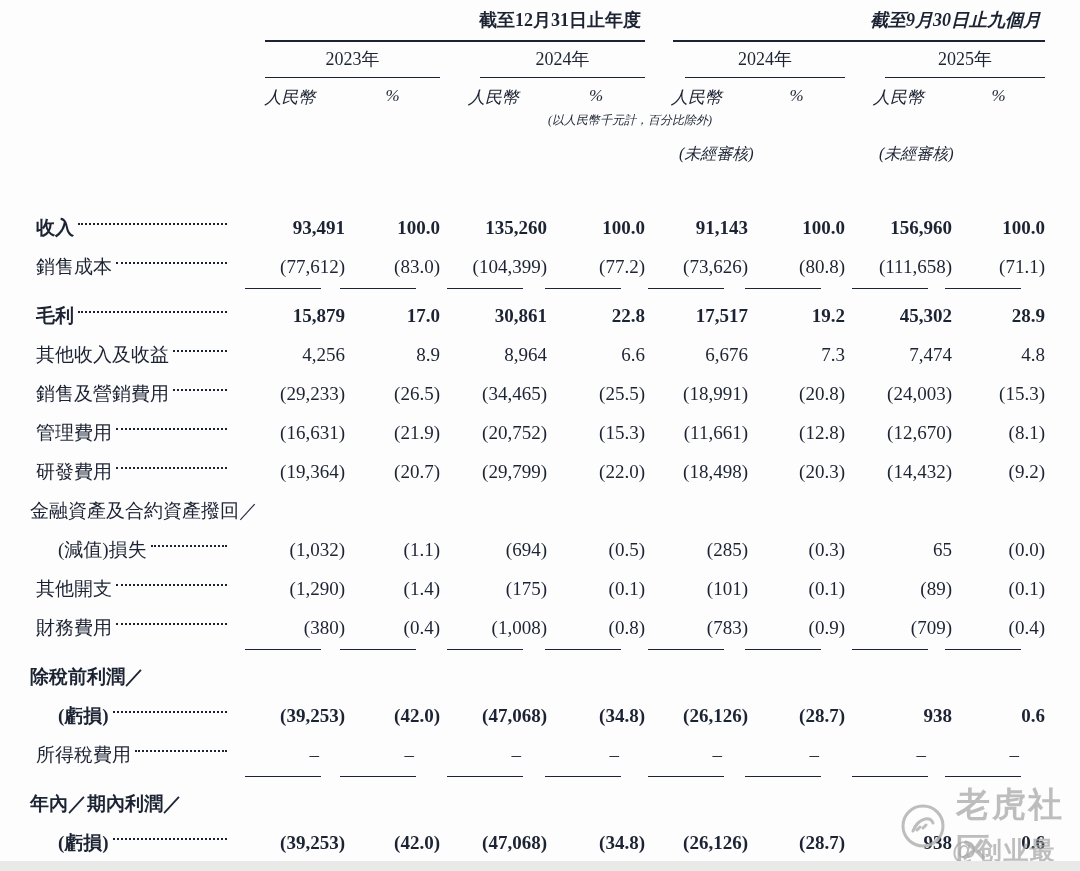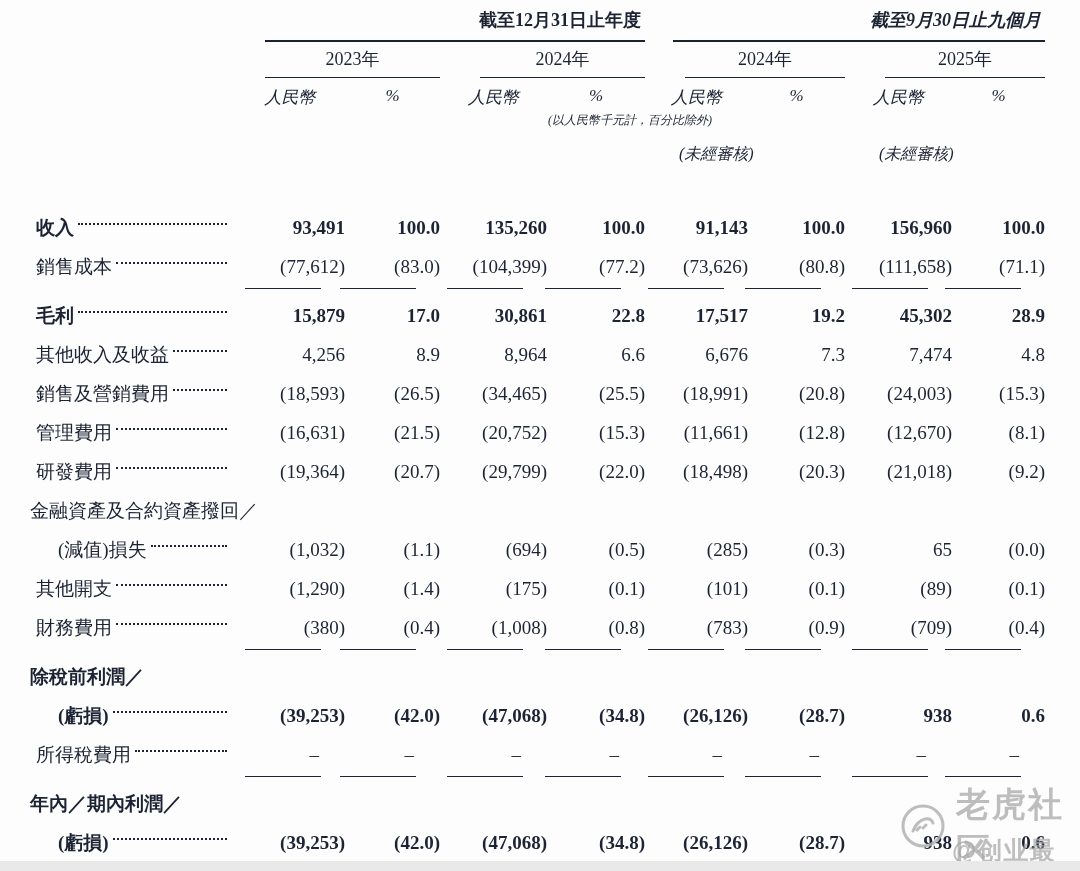--- a/index.html
+++ b/index.html
@@ -200,55 +200,55 @@
         <div class="cell val">6,676</div>
         <div class="cell val">7.3</div>
         <div class="cell val">7,474</div>
         <div class="cell val">4.8</div>
       </div>
       <div class="grid row">
         <div class="cell lbl">
           <span>銷售及營銷費用</span>
           <span class="dots"></span>
         </div>
-        <div class="cell val">(18,593)</div>
+        <div class="cell val">(29,233)</div>
         <div class="cell val">(26.5)</div>
         <div class="cell val">(34,465)</div>
         <div class="cell val">(25.5)</div>
         <div class="cell val">(18,991)</div>
         <div class="cell val">(20.8)</div>
         <div class="cell val">(24,003)</div>
         <div class="cell val">(15.3)</div>
       </div>
       <div class="grid row">
         <div class="cell lbl">
           <span>管理費用</span>
           <span class="dots"></span>
         </div>
         <div class="cell val">(16,631)</div>
-        <div class="cell val">(21.5)</div>
+        <div class="cell val">(21.9)</div>
         <div class="cell val">(20,752)</div>
         <div class="cell val">(15.3)</div>
         <div class="cell val">(11,661)</div>
         <div class="cell val">(12.8)</div>
         <div class="cell val">(12,670)</div>
         <div class="cell val">(8.1)</div>
       </div>
       <div class="grid row">
         <div class="cell lbl">
           <span>研發費用</span>
           <span class="dots"></span>
         </div>
         <div class="cell val">(19,364)</div>
         <div class="cell val">(20.7)</div>
         <div class="cell val">(29,799)</div>
         <div class="cell val">(22.0)</div>
         <div class="cell val">(18,498)</div>
         <div class="cell val">(20.3)</div>
-        <div class="cell val">(21,018)</div>
+        <div class="cell val">(14,432)</div>
         <div class="cell val">(9.2)</div>
       </div>
       <div class="grid row">
         <div class="cell lblfull">金融資產及合約資產撥回／</div>
       </div>
       <div class="grid row">
         <div class="cell lbl indent">
           <span>(減值)損失</span>
           <span class="dots"></span>
         </div>

